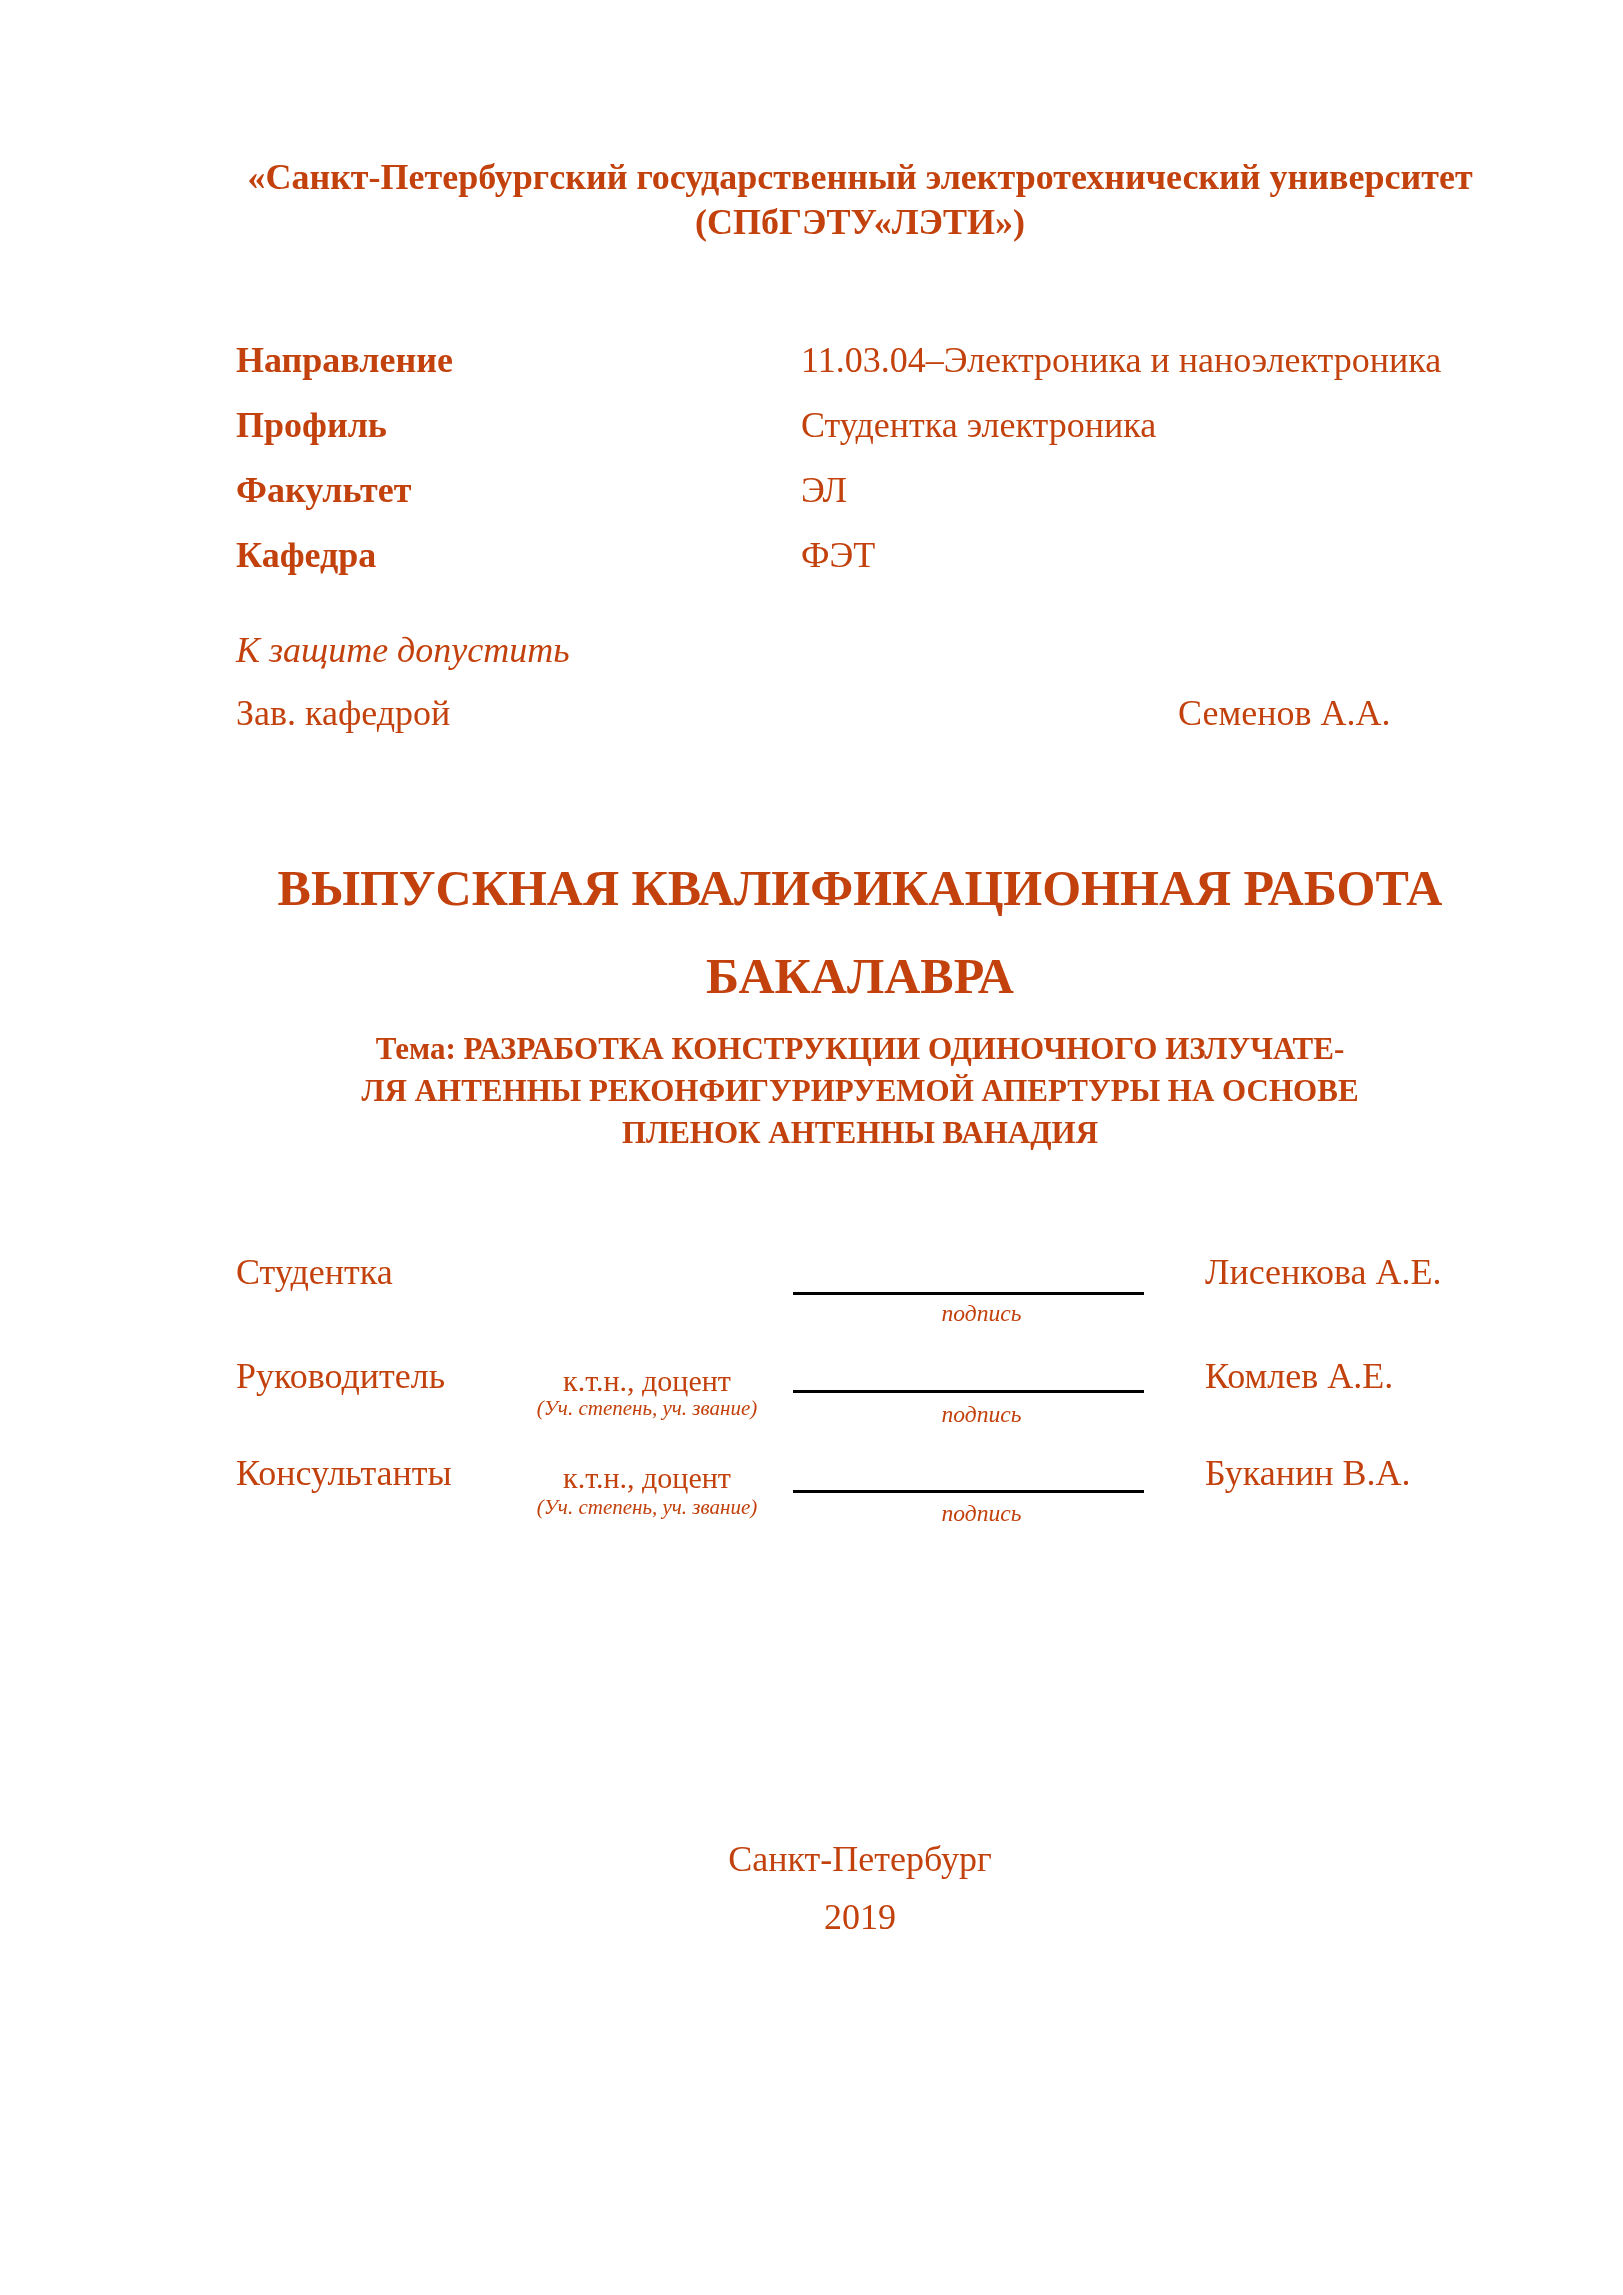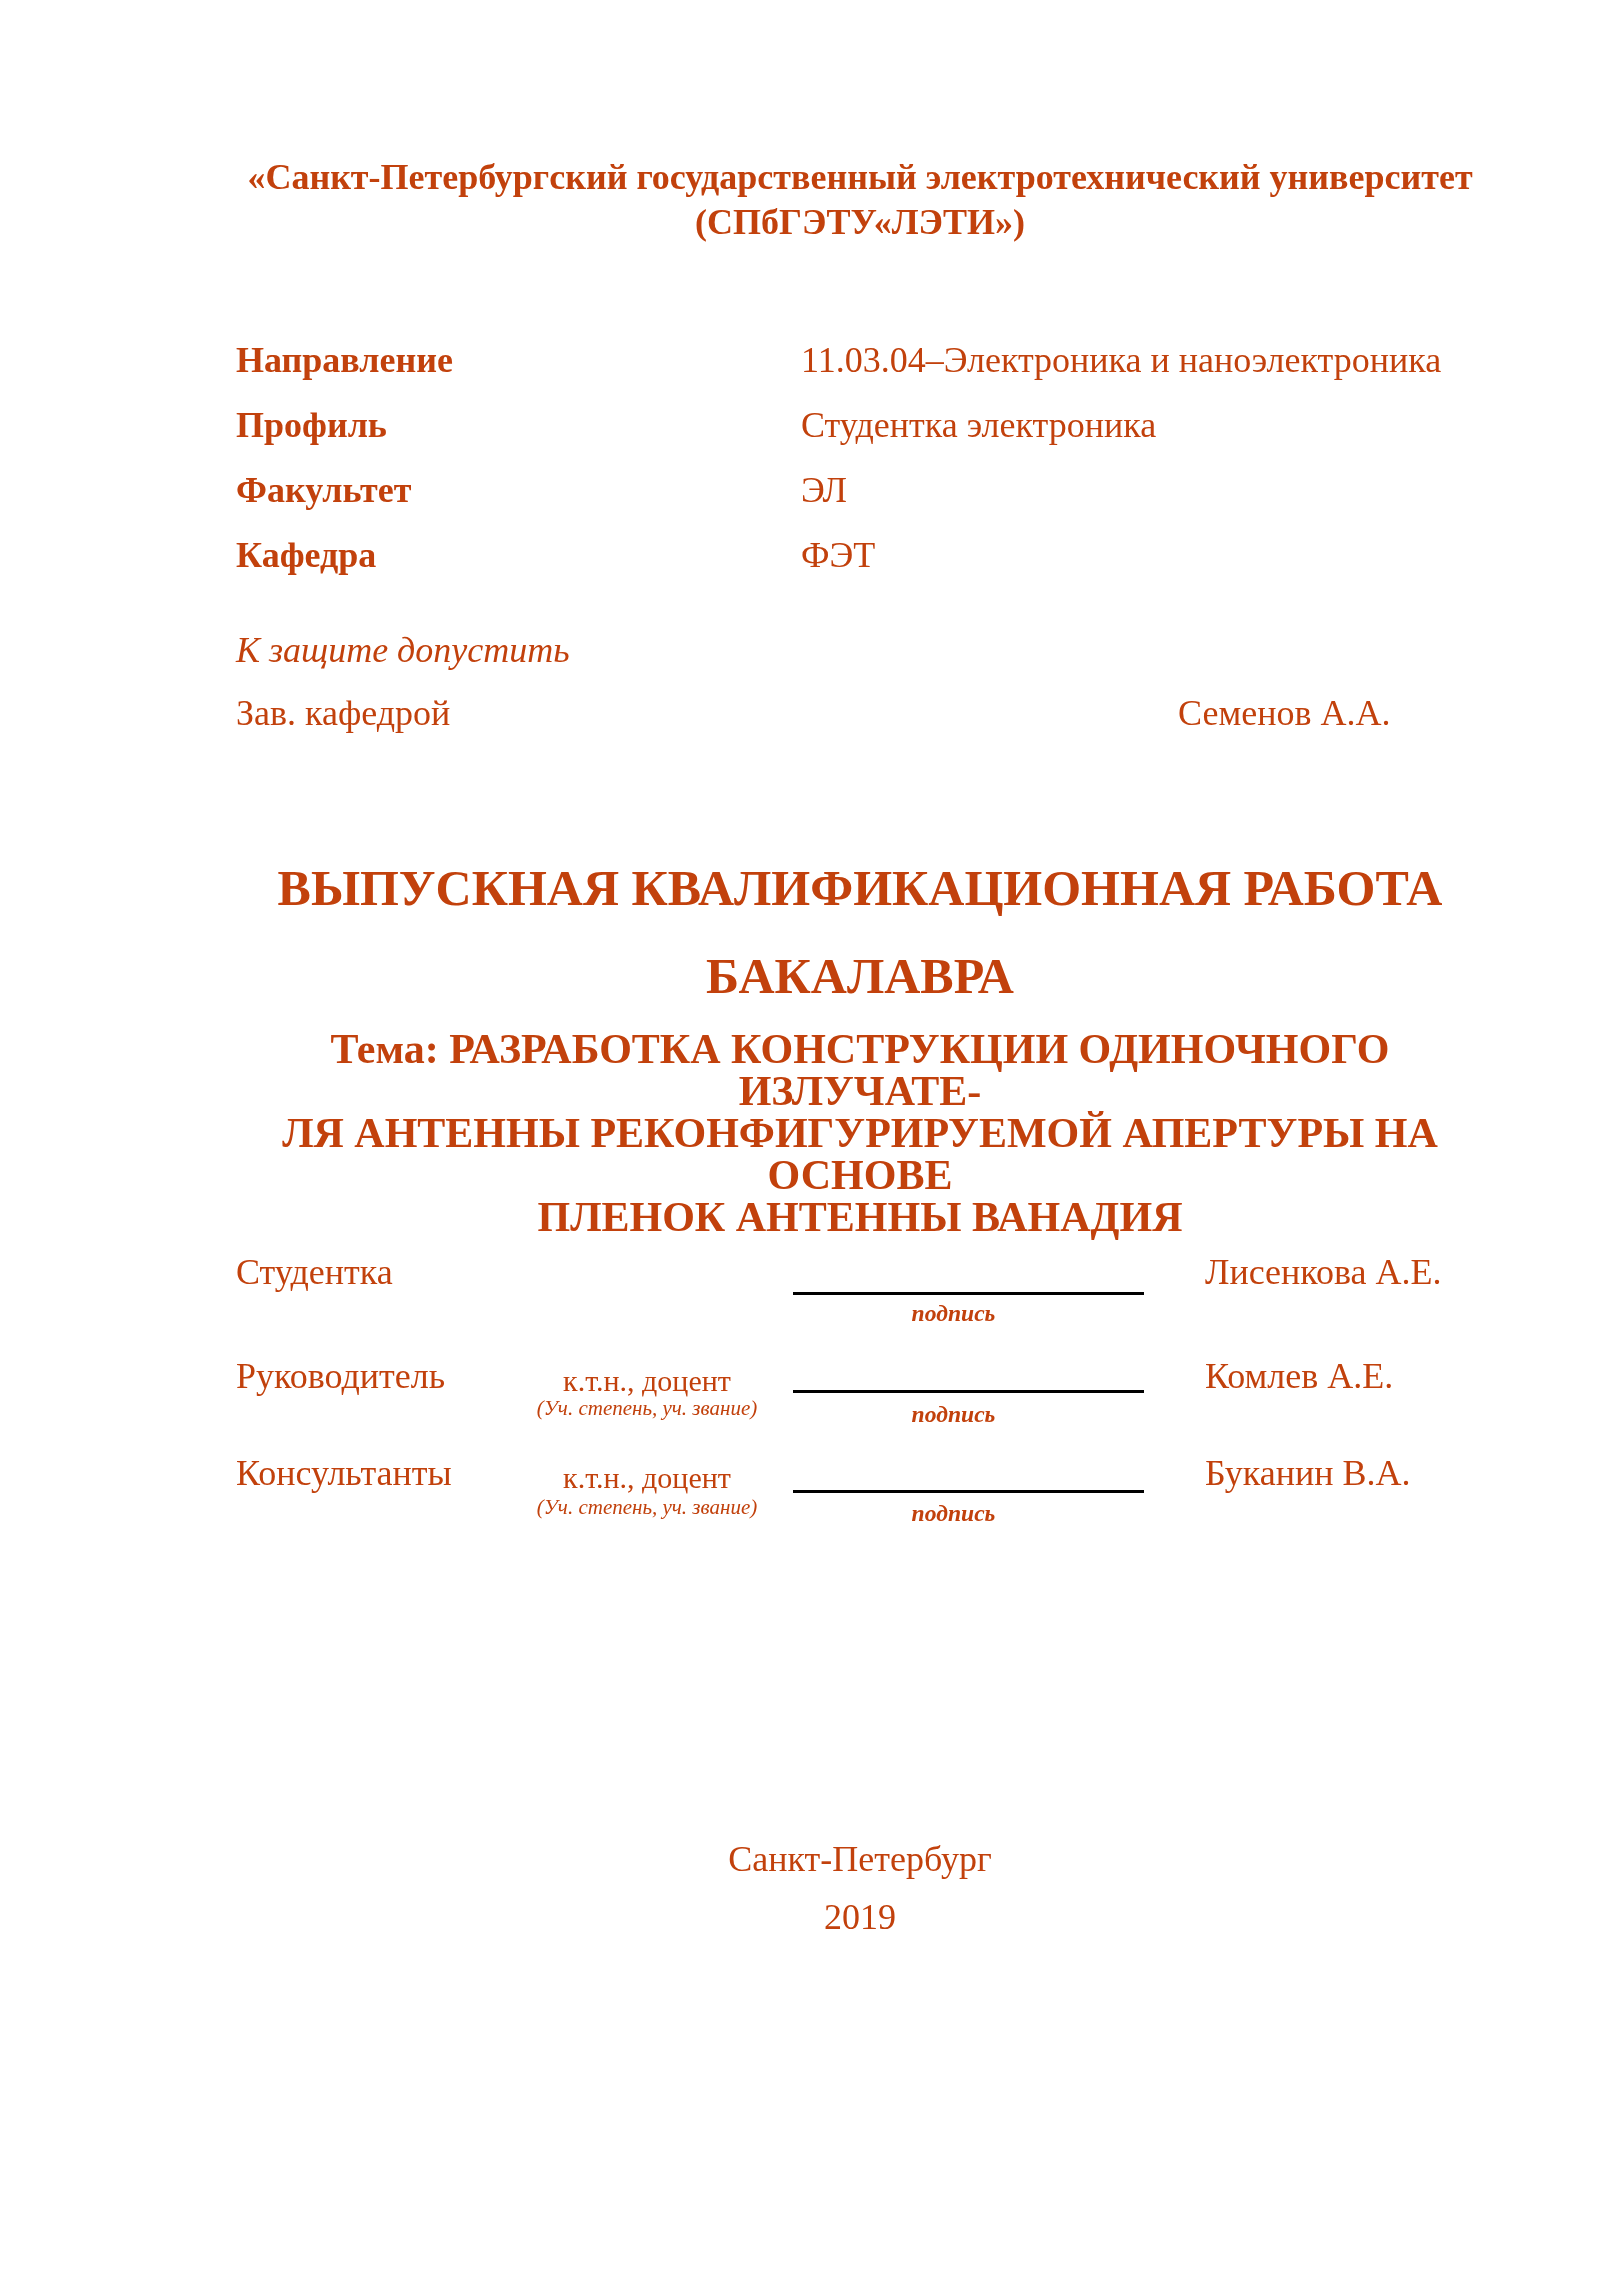--- a/index.html
+++ b/index.html
@@ -83,21 +83,21 @@
     text-align: center;
   }
   .main-title-2 {
     top: 948px;
     font-size: 50px;
     font-weight: bold;
     line-height: 57px;
   }
   .theme-block {
     top: 1028px;
-    font-size: 42px;
+    font-size: 31px;
     font-weight: bold;
     line-height: 42px;
   }
 
   .sig-row {
     position: absolute;
     left: 0;
     width: 1623px;
     height: 102px;
     font-size: 36px;
@@ -128,27 +128,26 @@
     line-height: 23.6px;
   }
   .sig-row .sig-line {
     position: absolute;
     left: 793px;
     width: 351px;
     border-bottom: 3.1px solid #000000;
   }
   .sig-row .sign-caption {
     position: absolute;
-    left: 778px;
+    left: 806px;
     width: 351px;
     text-align: center;
     font-size: 23.6px;
     font-style: italic;
     line-height: 27px;
-    font-weight: bold;
   }
   .sig-row .name {
     position: absolute;
     left: 1205px;
     top: 0;
     line-height: 42px;
   }
 
   .row-student { top: 1233px; }
   .row-student .sig-line { top: 0; height: 41px; }

